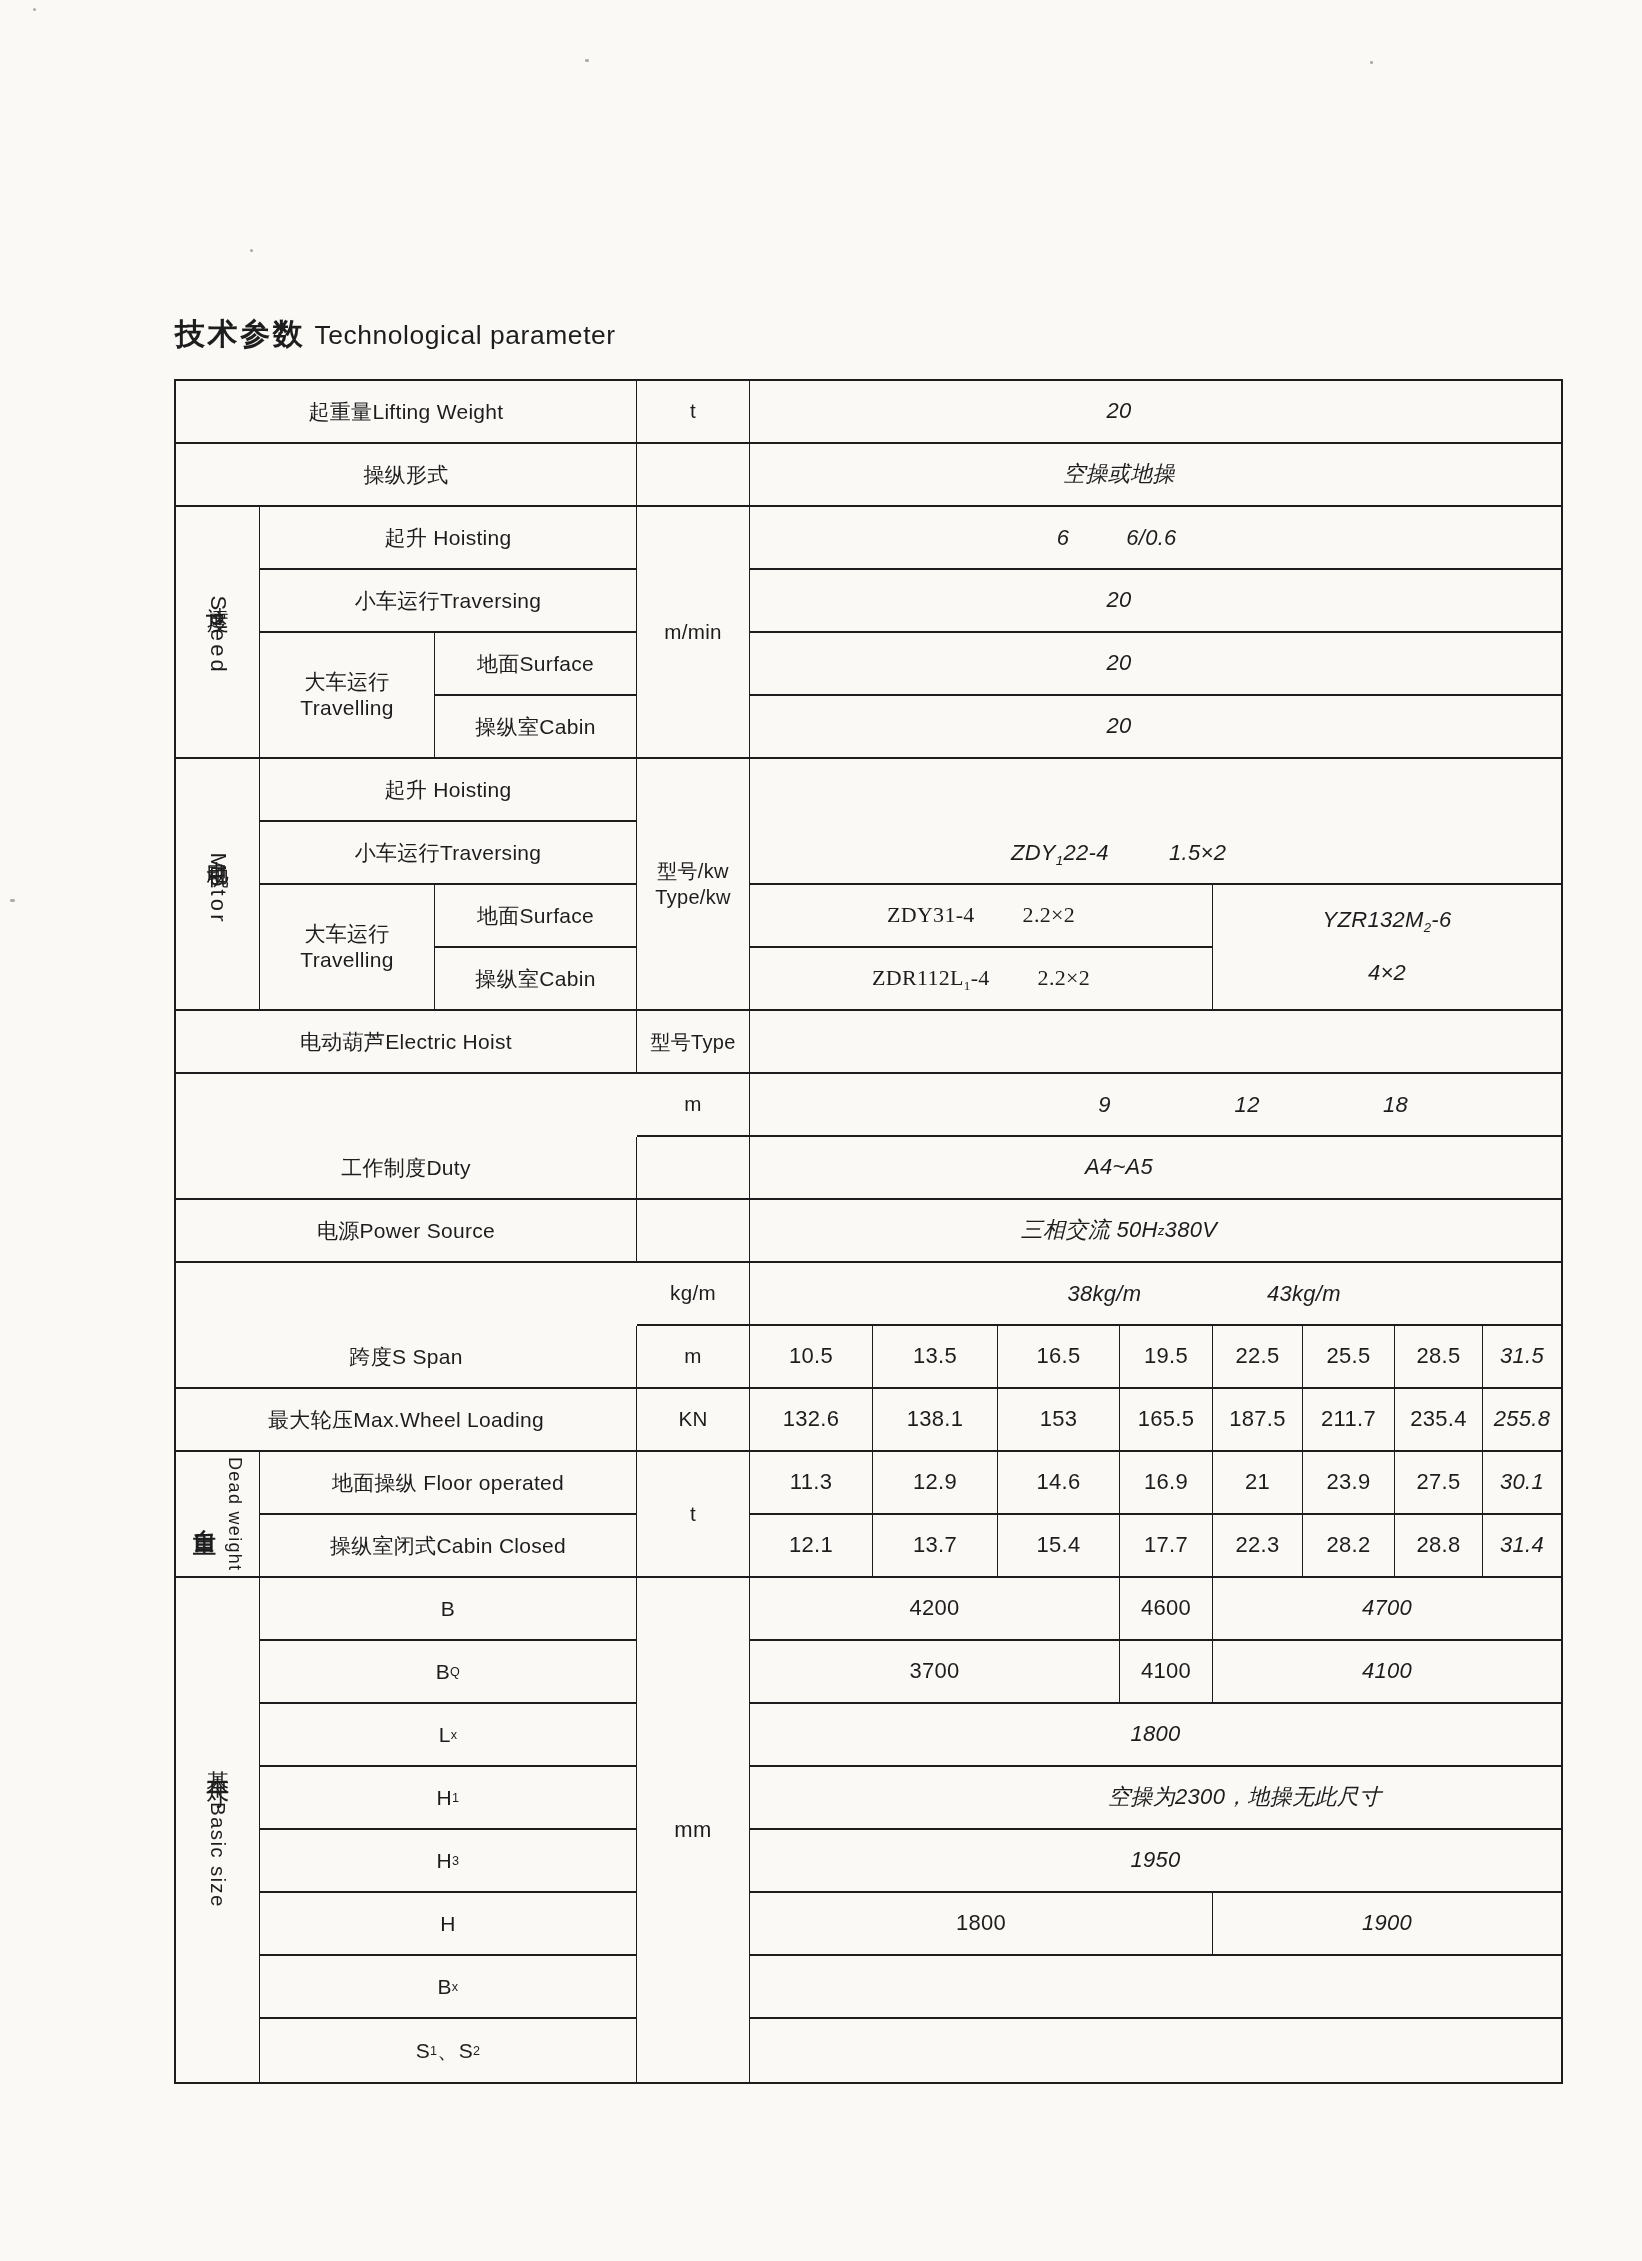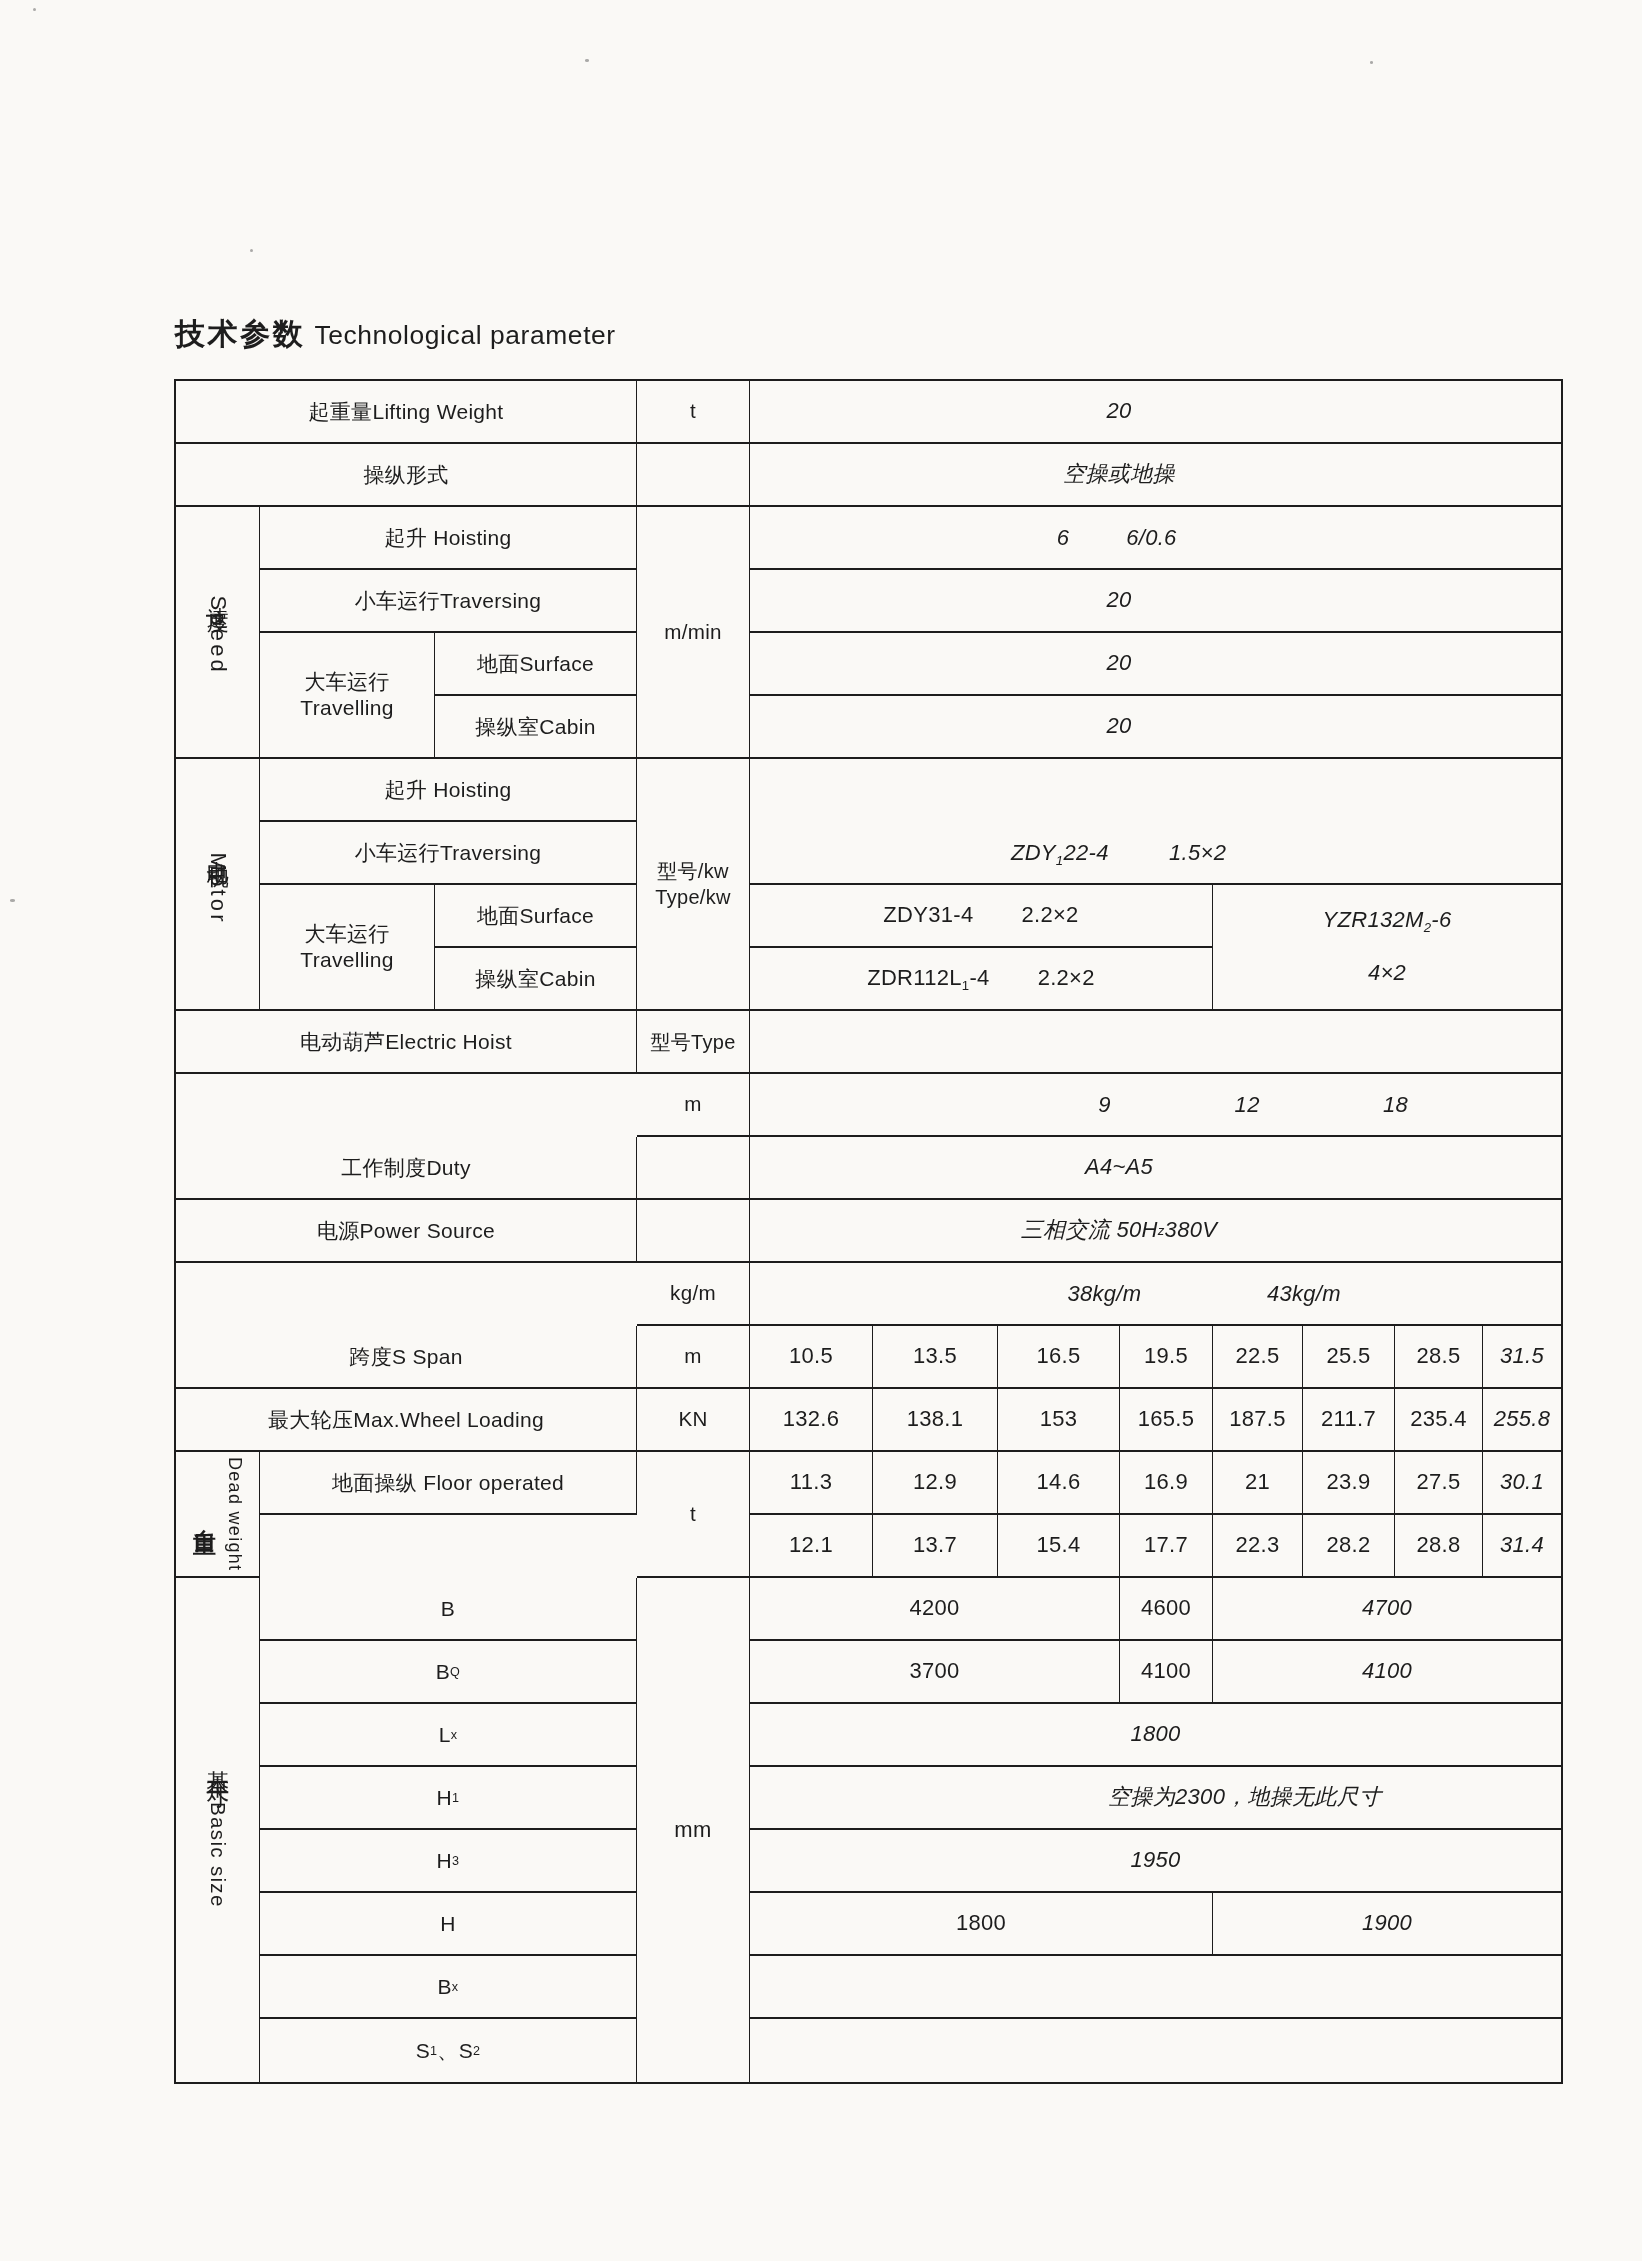--- a/index.html
+++ b/index.html
@@ -18,21 +18,21 @@
         border:2.6px solid var(--ink); }
   .c{ position:relative; border-right:1.9px solid var(--ink); border-bottom:2.6px solid var(--ink);
       display:flex; align-items:center; justify-content:center;
       font-size:21px; letter-spacing:0.3px; text-align:center; line-height:1.2; }
   .no-r{ border-right:none;font-style:italic; }
   .no-b{ border-bottom:none; }
   .val{ font-size:22px; }
   .bias-l{ padding-right:9%; }
   .bias-r{ padding-left:22%; }
   .abs{ position:absolute; top:50%; transform:translate(-50%,-50%); white-space:nowrap; }
-  .pair{ gap:48px; }
+  .pair{ gap:48px;font-family:Liberation Serif, serif; }
   .stack2{ flex-direction:column; justify-content:space-around; padding:9px 0; }
   .unit{ font-size:20.6px; }
   .unit-2l{ flex-direction:column; line-height:1.3; font-size:20px; }
   .vert{ writing-mode:vertical-rl; text-orientation:mixed; letter-spacing:3.2px; font-size:22px; }
   .vert-upright{ writing-mode:vertical-rl; text-orientation:upright; }
   .dw-cjk{ font-weight:bold; font-size:23px; letter-spacing:3.9px; }
   .dw-en{ font-size:18px; letter-spacing:1.3px; }
   .bs-cjk{ font-size:23px; letter-spacing:5.2px; }
   .bs-en{ font-size:20.6px; letter-spacing:1.3px; margin-inline-start:29px; }
   .two-line{ line-height:1.25; }
@@ -174,20 +174,21 @@
     <div class="c" style="grid-area:18/2/19/4">地面操纵 Floor operated</div>
     <div class="c unit" style="grid-area:18/4/20/5">t</div>
     <div class="c val" style="grid-area:18/5/19/6">11.3</div>
     <div class="c val" style="grid-area:18/6/19/7">12.9</div>
     <div class="c val" style="grid-area:18/7/19/8">14.6</div>
     <div class="c val" style="grid-area:18/8/19/9">16.9</div>
     <div class="c val" style="grid-area:18/9/19/10">21</div>
     <div class="c val" style="grid-area:18/10/19/11">23.9</div>
     <div class="c val" style="grid-area:18/11/19/12">27.5</div>
     <div class="c val no-r" style="grid-area:18/12/19/13">30.1</div>
+    <div class="c" style="grid-area:19/2/20/4">操纵室闭式Cabin Closed</div>
     <div class="c val" style="grid-area:19/5/20/6">12.1</div>
     <div class="c val" style="grid-area:19/6/20/7">13.7</div>
     <div class="c val" style="grid-area:19/7/20/8">15.4</div>
     <div class="c val" style="grid-area:19/8/20/9">17.7</div>
     <div class="c val" style="grid-area:19/9/20/10">22.3</div>
     <div class="c val" style="grid-area:19/10/20/11">28.2</div>
     <div class="c val" style="grid-area:19/11/20/12">28.8</div>
     <div class="c val no-r" style="grid-area:19/12/20/13">31.4</div>
 
     <div class="c no-b" style="grid-area:20/1/28/2">

